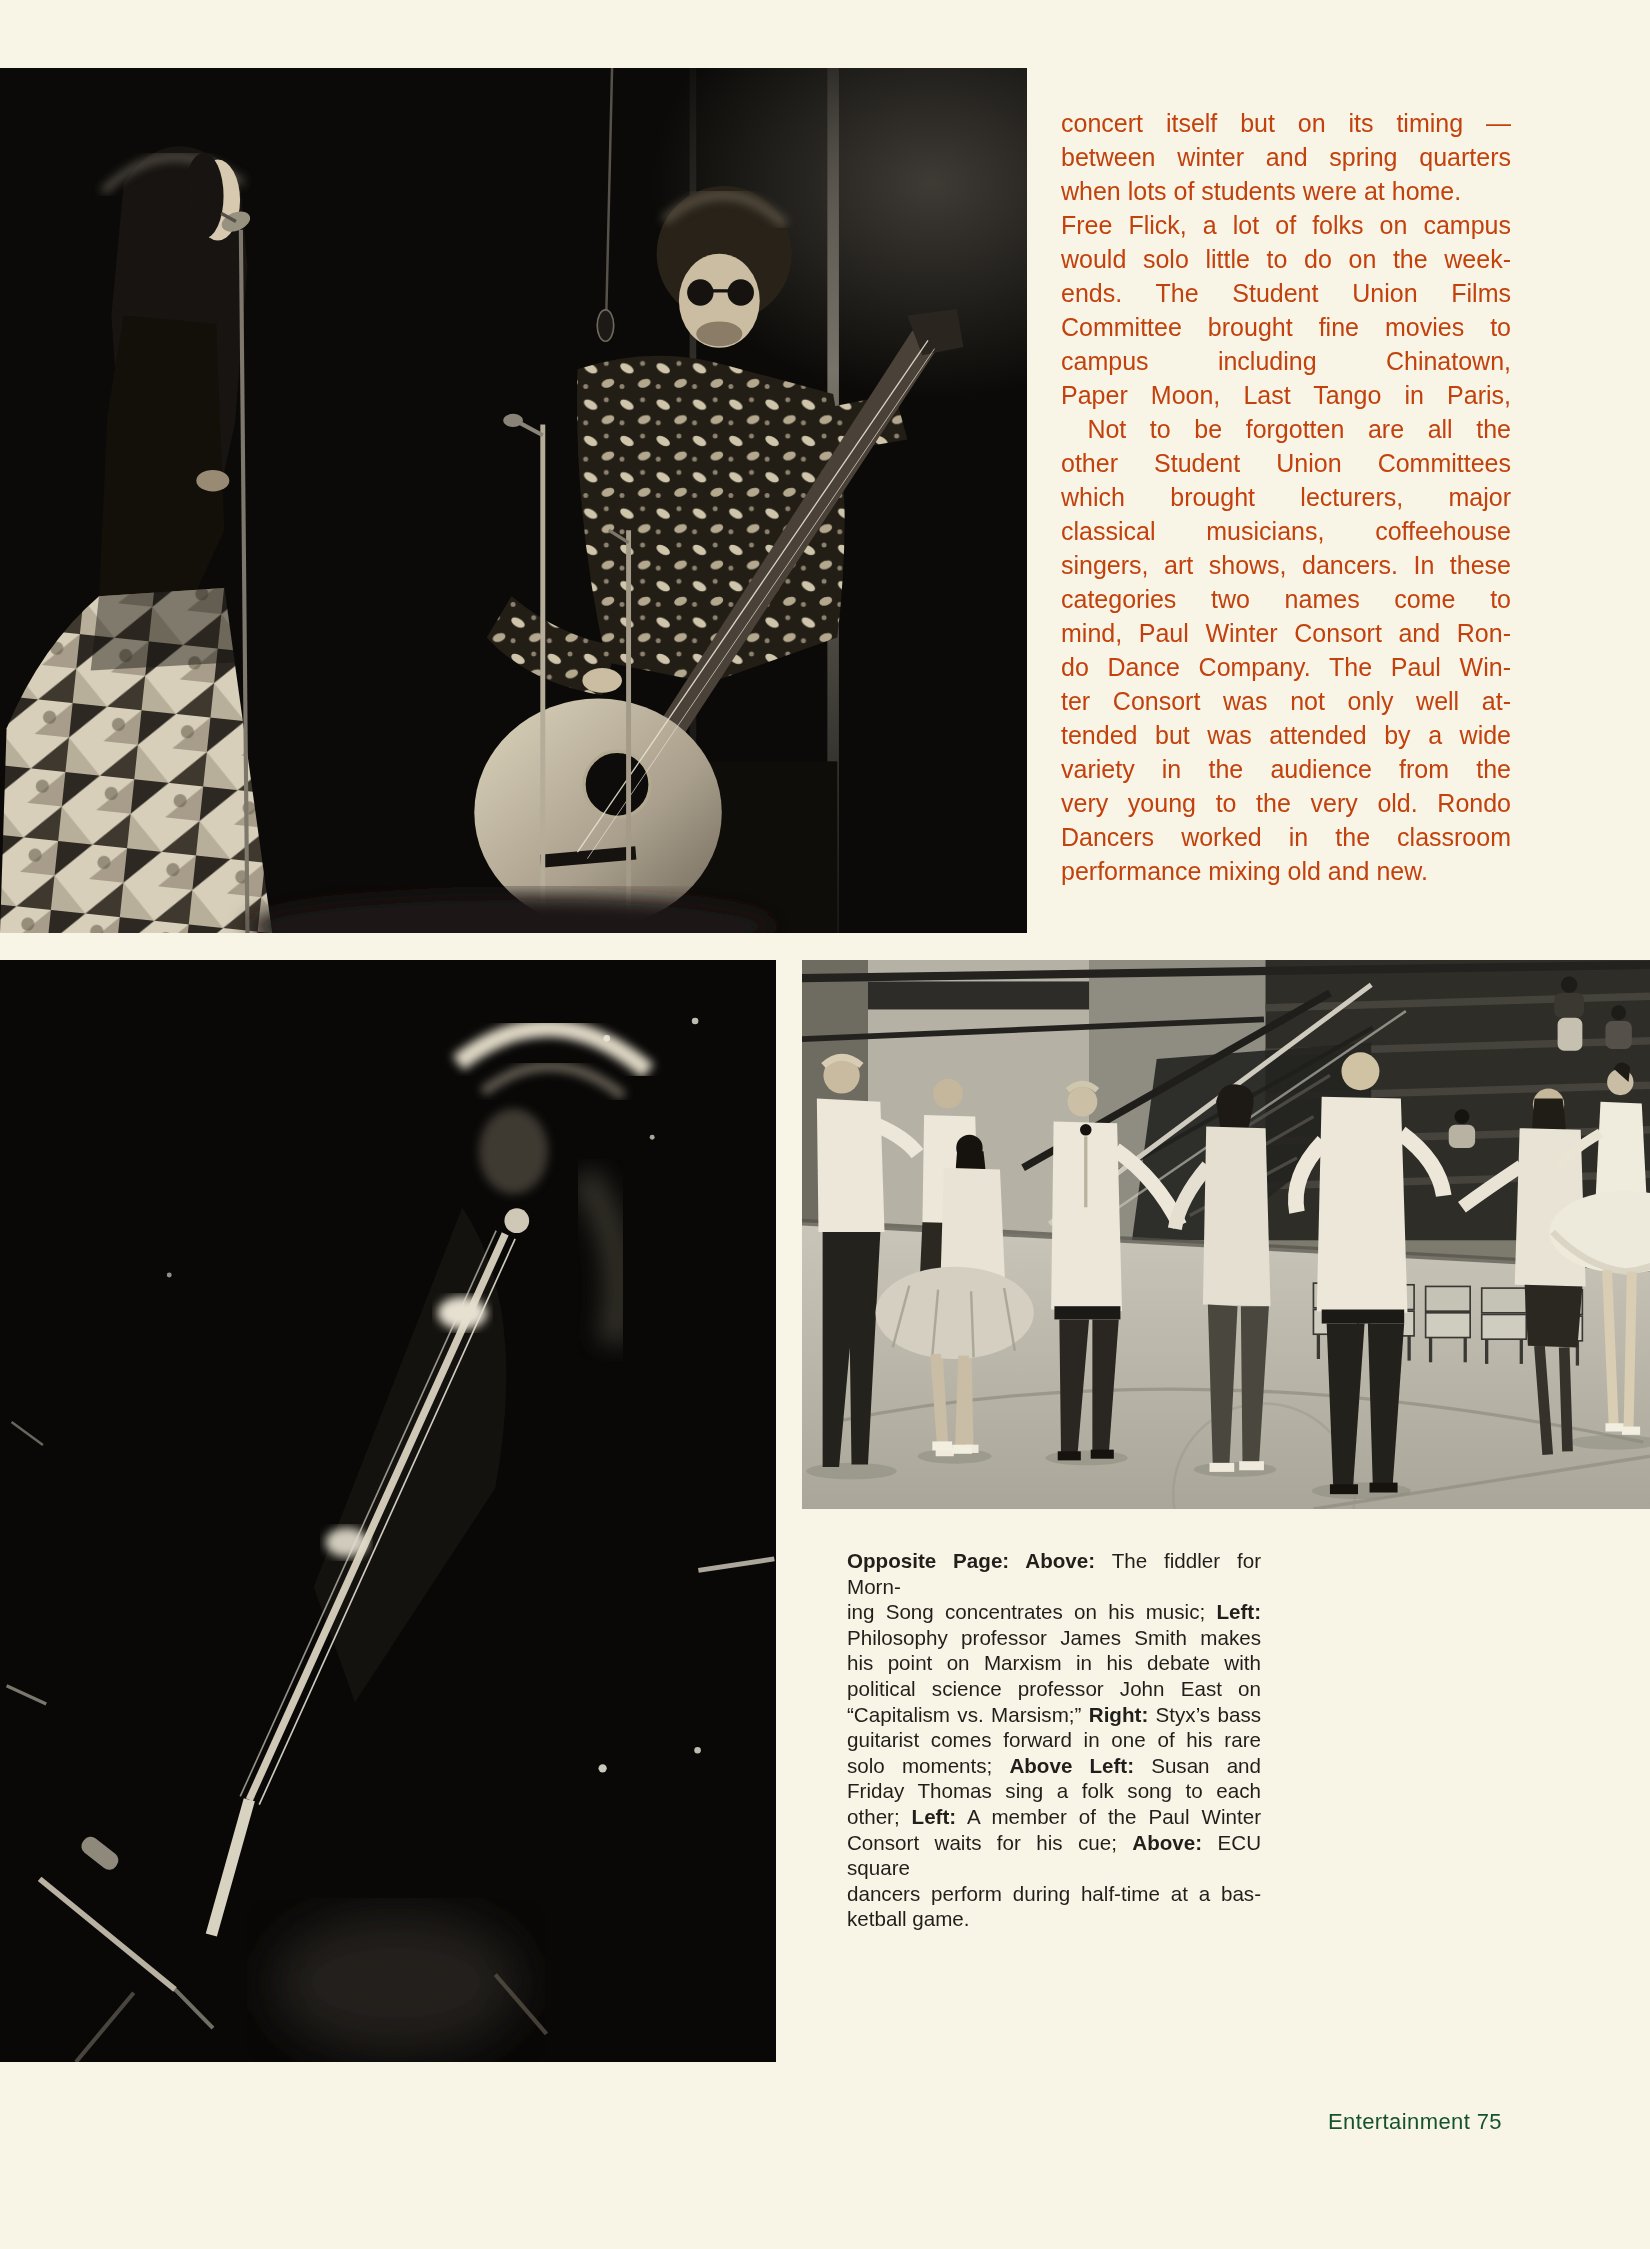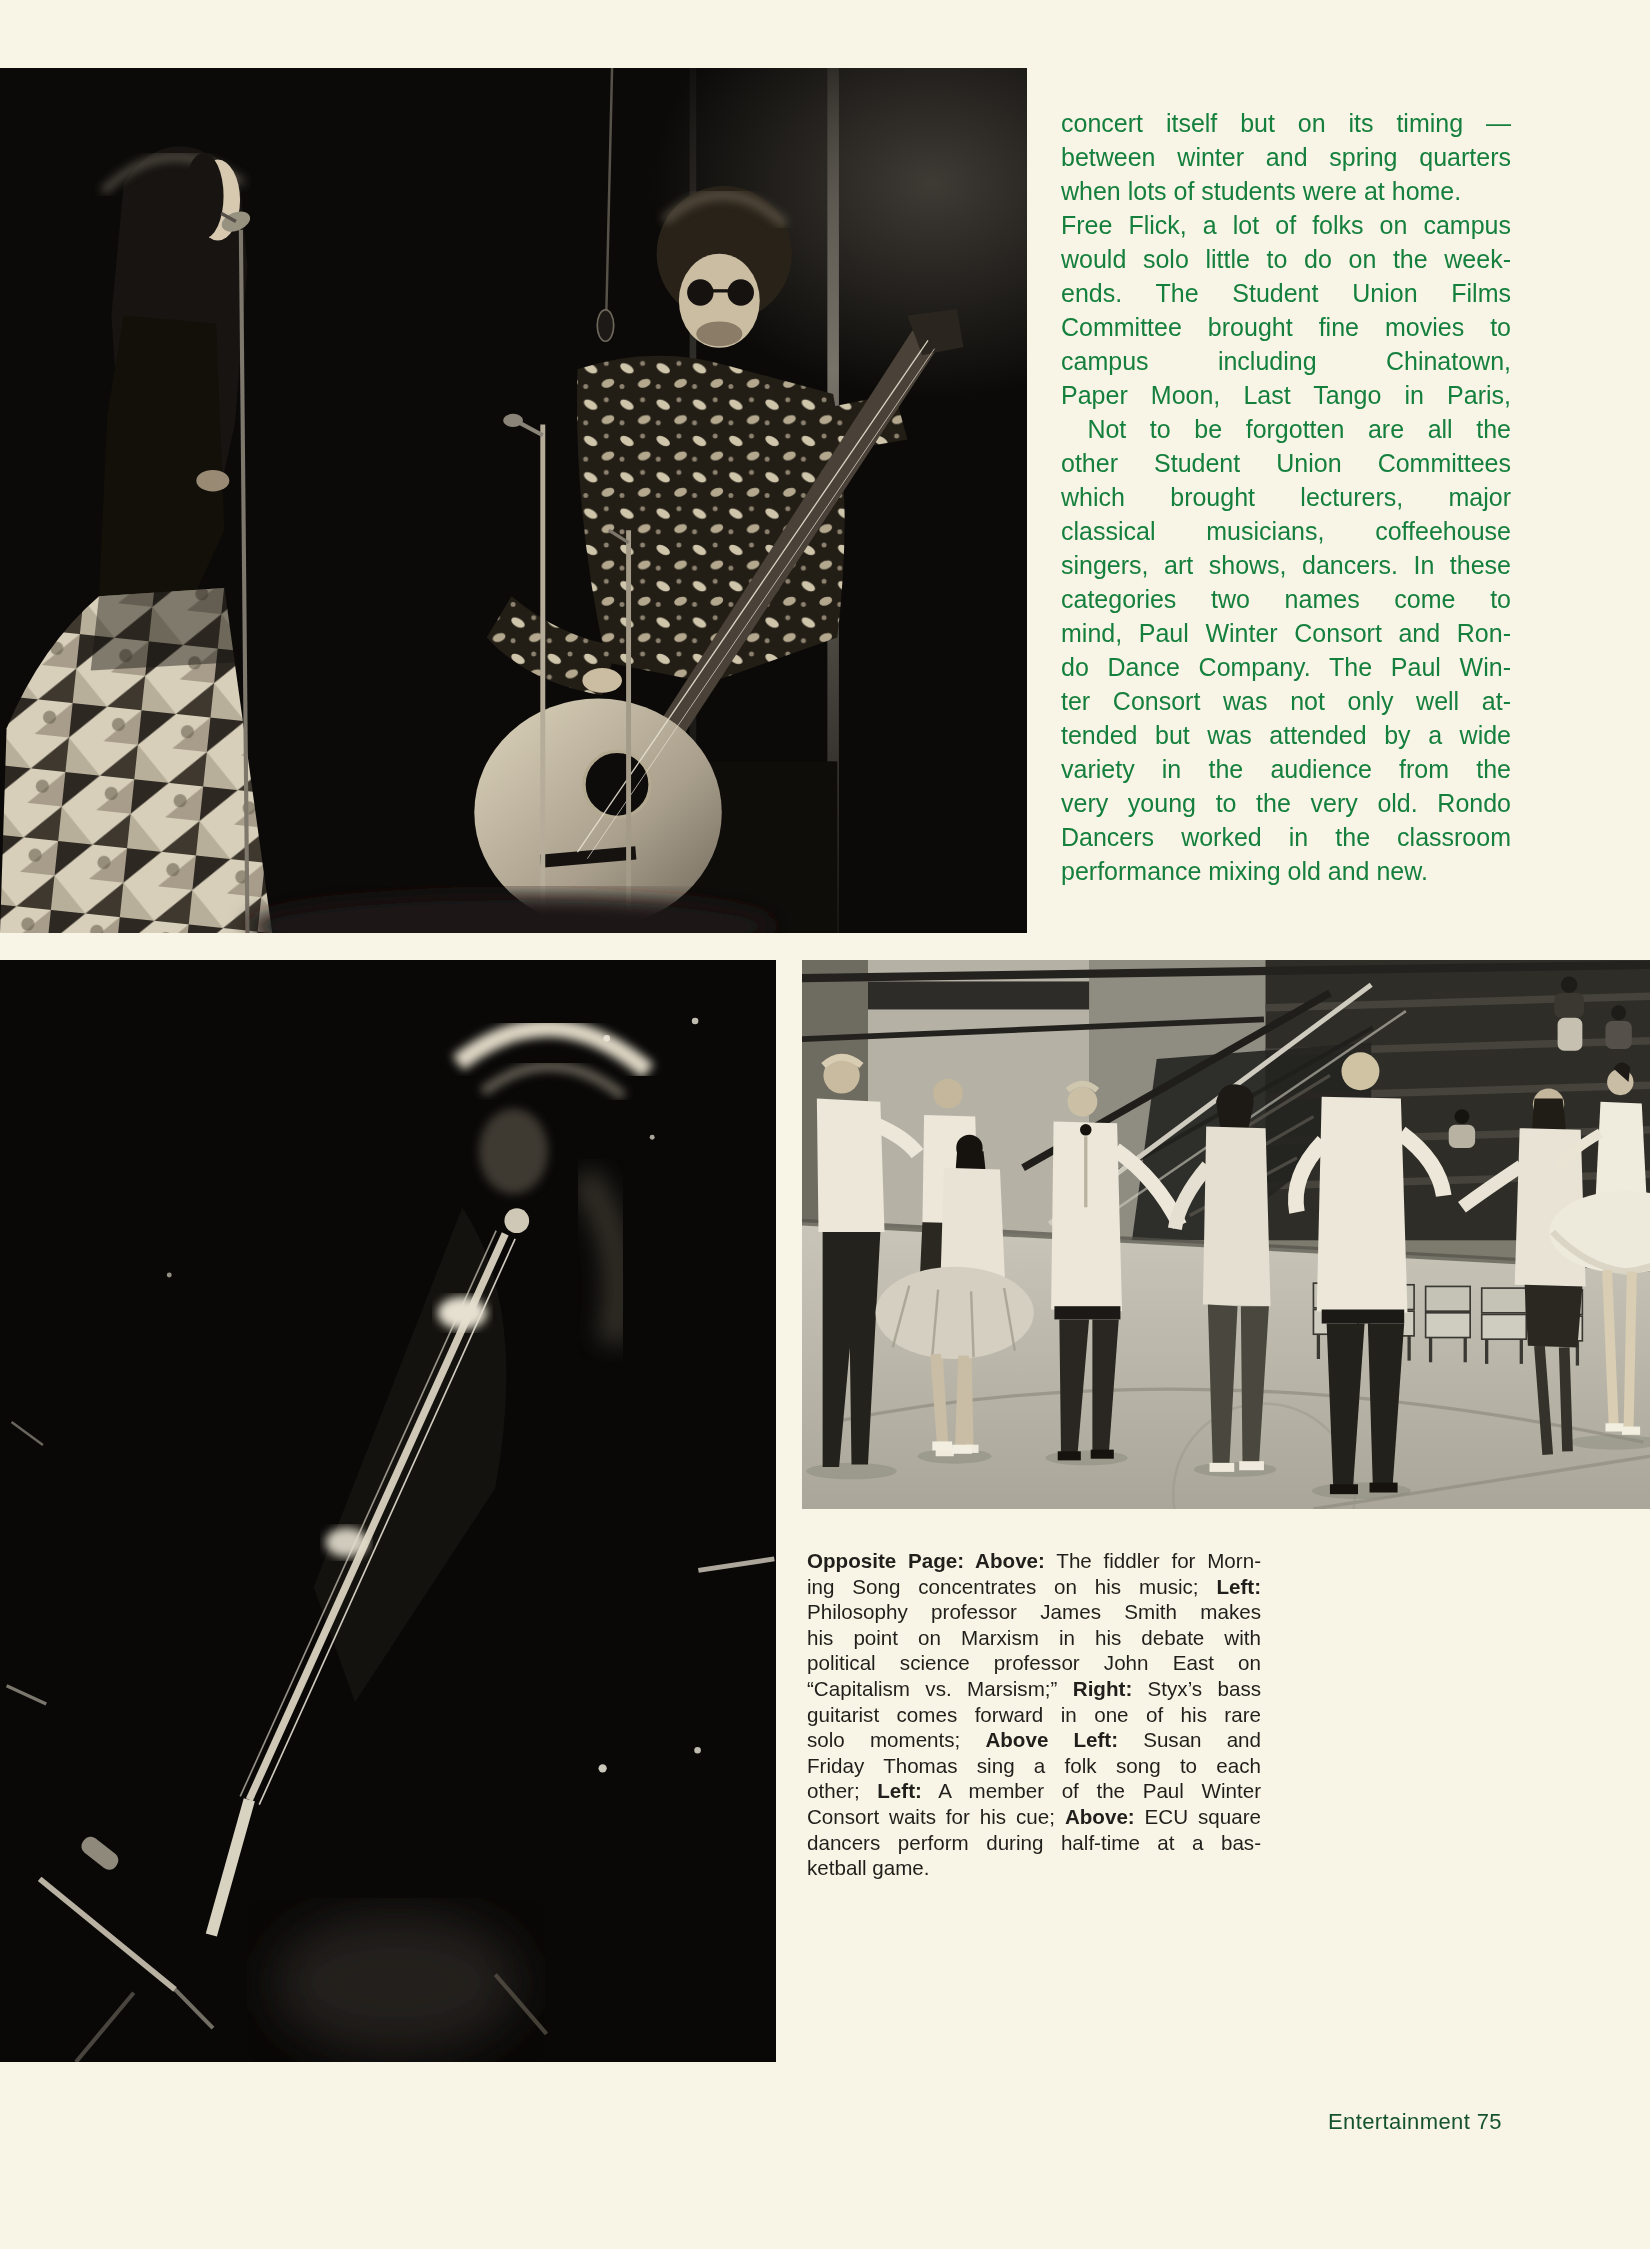--- a/index.html
+++ b/index.html
@@ -9,30 +9,30 @@
     font-family:"Liberation Sans", sans-serif;
   }
   .photo{position:absolute;overflow:hidden;background:#0b0a08;}
   #photo-top{left:0;top:68px;width:1027px;height:865px;}
   #photo-bass{left:0;top:960px;width:776px;height:1102px;}
   #photo-dancers{left:802px;top:960px;width:848px;height:549px;background:#7d7a6e;}
   .photo svg{display:block;width:100%;height:100%;}
 
   #article{position:absolute;left:1061px;top:106px;width:450px;}
   .bline{
-    font-size:25px;line-height:34px;color:#15803d;
+    font-size:25px;line-height:34px;color:#c2410c;
     text-align:justify;text-align-last:justify;
   }
   .bline.last{text-align-last:left;}
   .bline.indent{text-indent:26.4px;}
 
   #caption{position:absolute;left:807px;top:1548px;width:454px;}
   .cline{
     font-size:20.6px;line-height:25.6px;color:#211f1b;
-    text-align:justify;text-align-last:justify;
+    text-align:justify;text-align-last:justify;margin-left:40px;
   }
   .cline.last{text-align-last:left;}
   .cline .b{font-weight:700;}
 
   #footer{
     position:absolute;left:1328px;top:2109px;
     font-size:22px;color:#14532d;letter-spacing:0.4px;
   }
 </style>
 </head>

